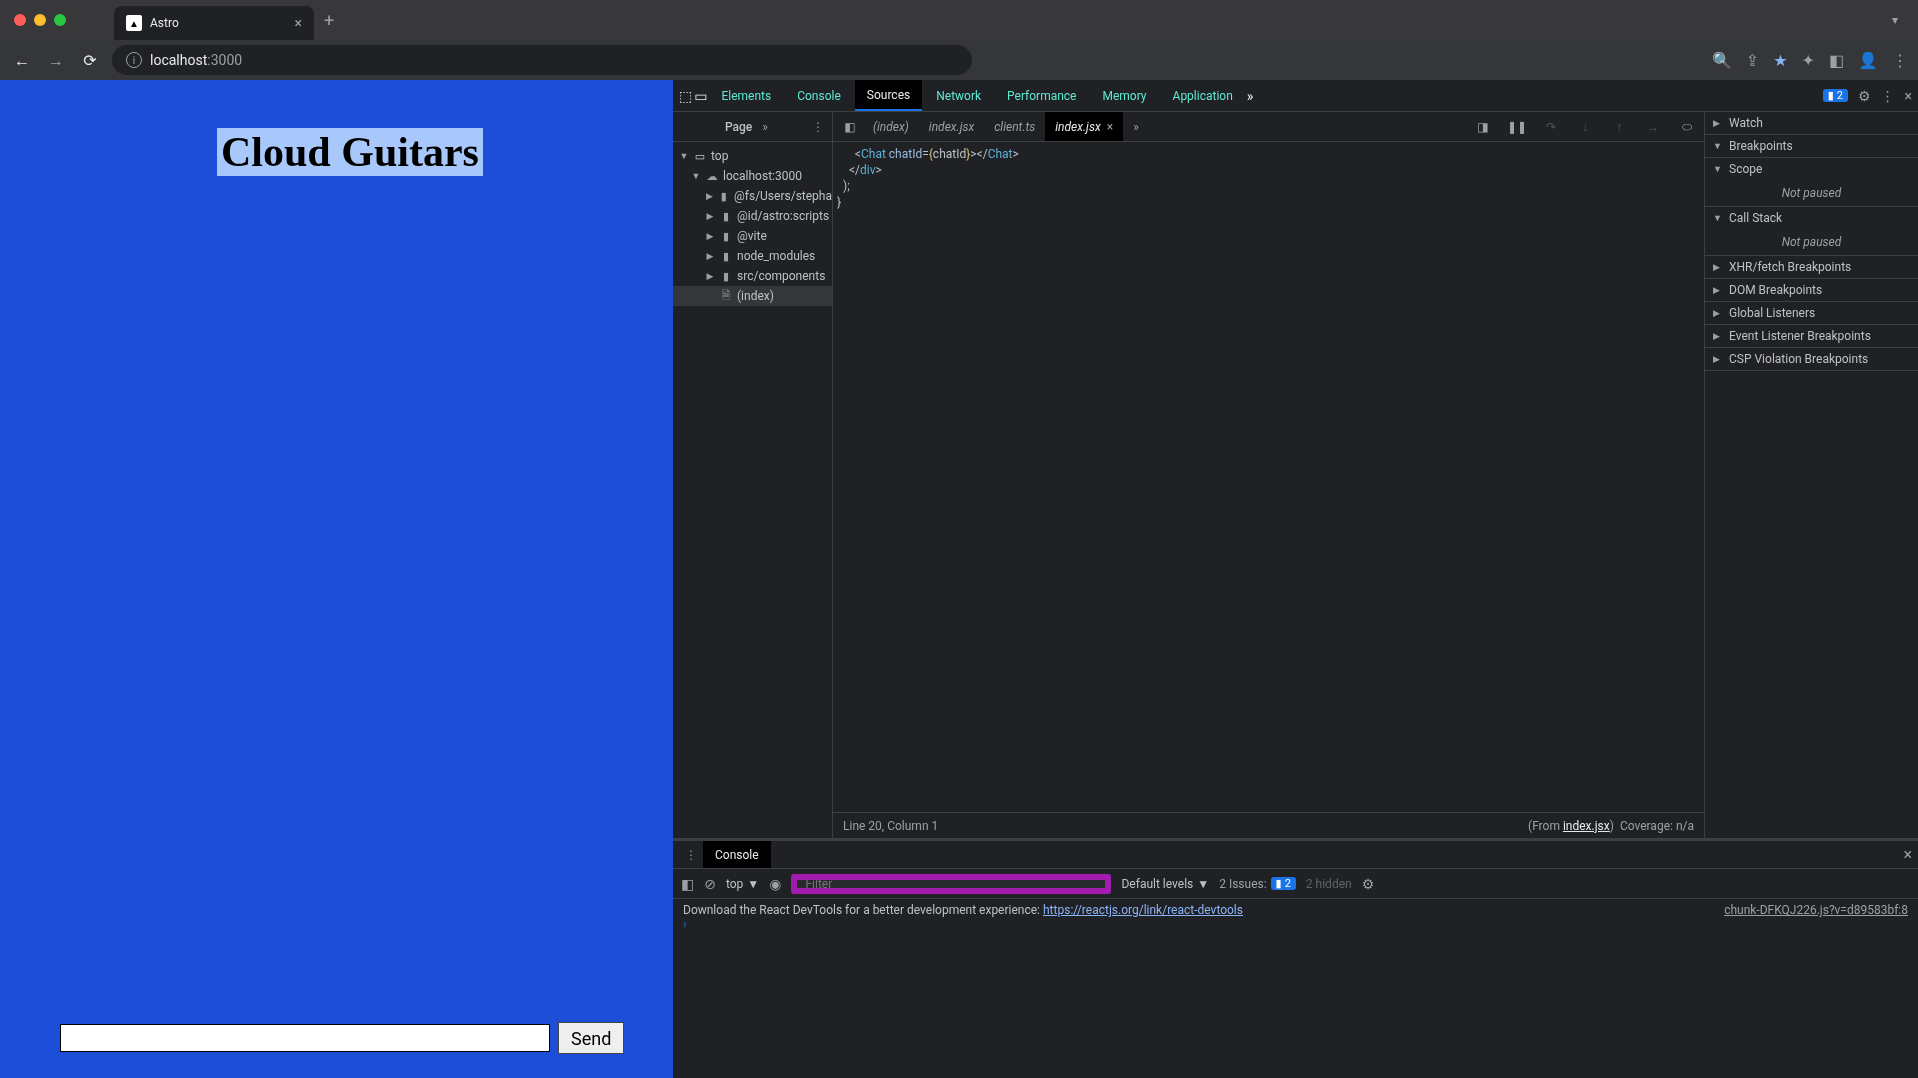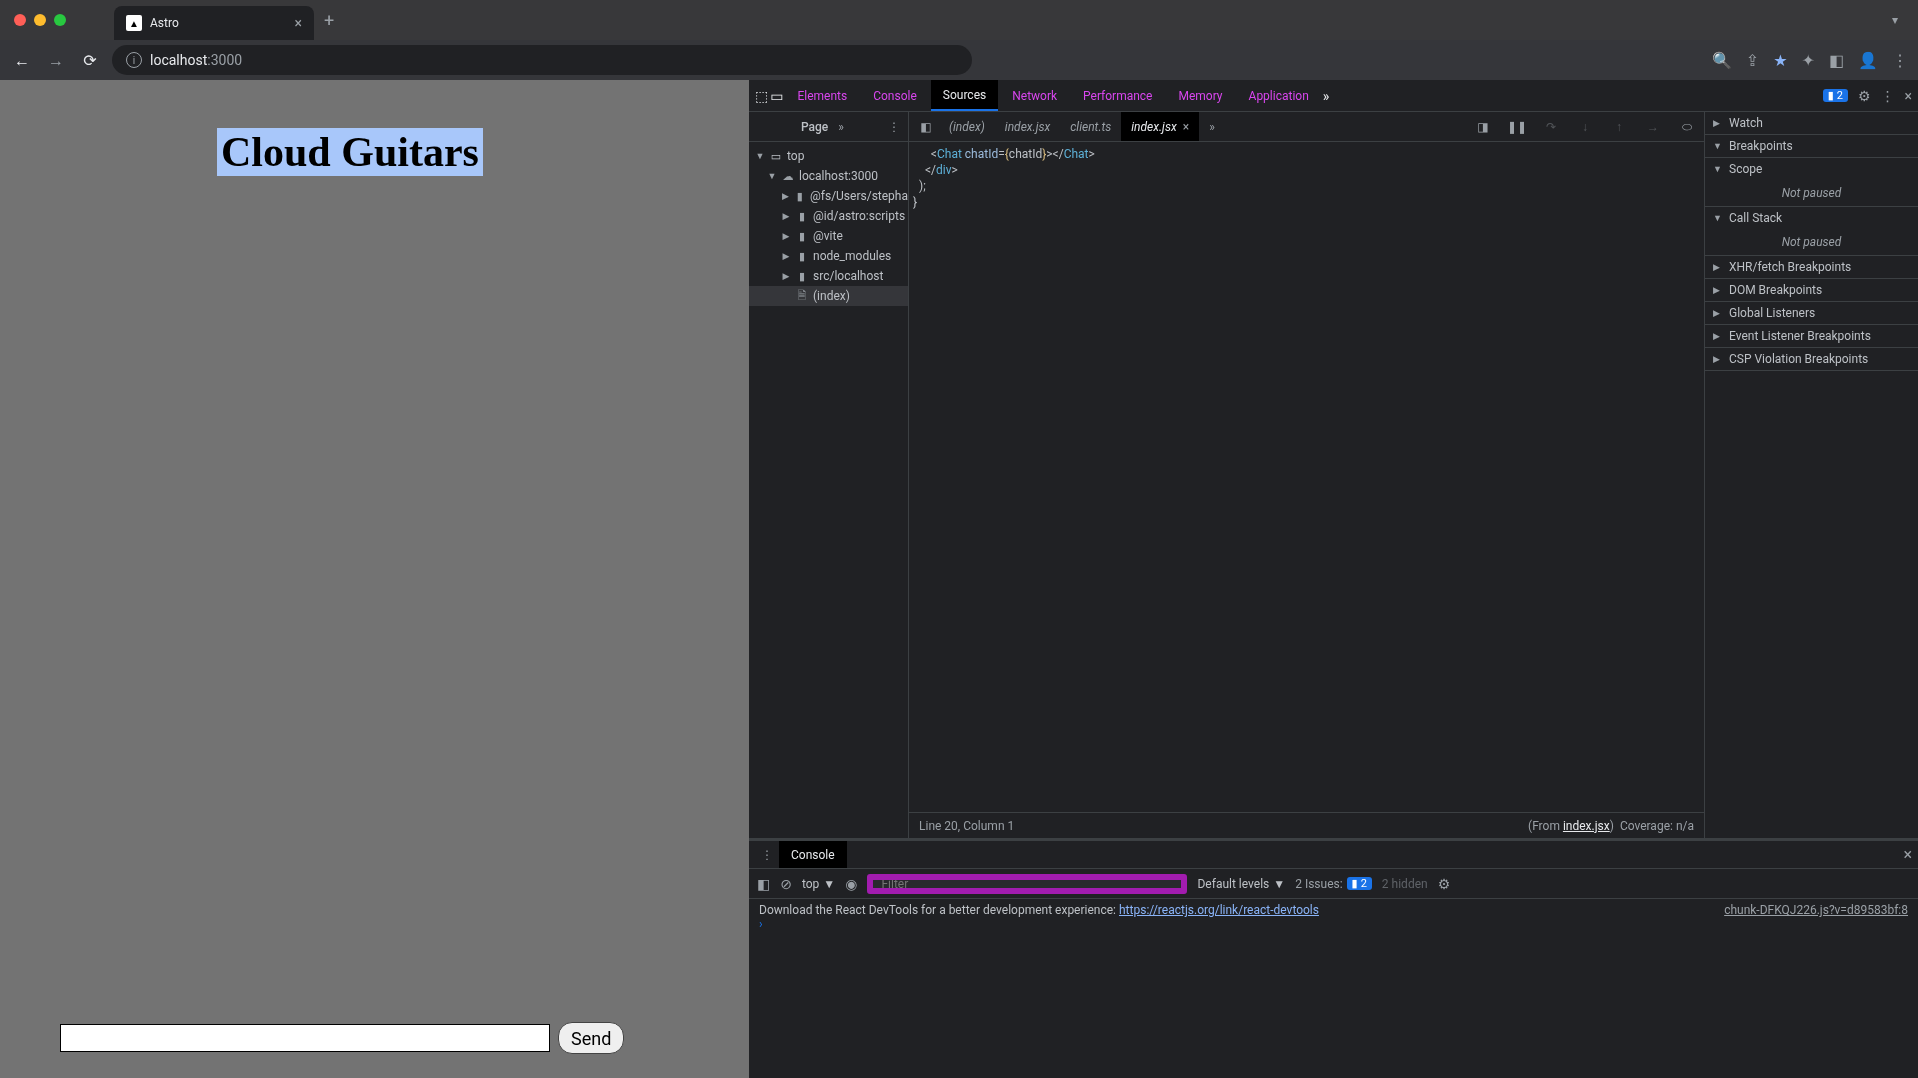--- a/index.html
+++ b/index.html
@@ -27,30 +27,30 @@
 .omni-host { color:#e8eaed; }
 .omni-port { color:#9aa0a6; }
 .toolbar-right { margin-left:auto; display:flex; gap:14px; align-items:center; color:#9aa0a6; }
 .tb-icon { font-size:16px; cursor:pointer; }
 .star-icon { color:#8ab4f8; }
 
 
 .main { flex:1; display:flex; background:#fff; }
 
 
-.page { width: 749px; background:#737373; position:relative; }
+.page { width: 673px; background:#1d4ed8; position:relative; }
 .page-title { font-family: Georgia, 'Times New Roman', serif; font-size:42px; font-weight:bold; color:#000; background:#a8c7fa; display:inline-block; margin-top:48px; margin-left:217px; padding:0 4px; }
 .chat-input-row { position:absolute; bottom:24px; left:60px; display:flex; gap:8px; align-items:center; }
 .chat-input { width:490px; height:28px; border:1px solid #000; padding:2px 6px; font-size:14px; }
-.send-btn { height:32px; border:1px solid #444; border-radius:14px; padding:0 12px; font-size:18px; background:#efefef; cursor:pointer; }
+.send-btn { height:32px; border:1px solid #444; border-radius:0; padding:0 12px; font-size:18px; background:#efefef; cursor:pointer; }
 
 
 .devtools { flex:1; background:#202124; color:#e8eaed; display:flex; flex-direction:column; font-size:12px; }
 .dt-tabs { height:32px; display:flex; align-items:center; border-bottom:1px solid #3c4043; padding:0 6px; gap:2px; }
-.dt-tab { padding:0 12px; height:100%; display:flex; align-items:center; color:#d946ef; cursor:pointer; }
+.dt-tab { padding:0 12px; height:100%; display:flex; align-items:center; color:#5eead4; cursor:pointer; }
 .dt-tab.active { color:#e8eaed; background:#000; border-bottom:2px solid #1a73e8; }
 .dt-tabs-right { margin-left:auto; display:flex; align-items:center; gap:10px; color:#9aa0a6; }
 .issue-badge { background:#1a73e8; color:#fff; border-radius:3px; padding:0 5px; font-size:11px; display:flex; align-items:center; gap:3px;}
 .dt-icon { cursor:pointer; font-size:14px; }
 
 .dt-body { flex:1; display:flex; }
 .dt-left { width:160px; border-right:1px solid #3c4043; display:flex; flex-direction:column; }
 .page-subtabs { height:30px; display:flex; align-items:center; padding:0 8px; gap:10px; border-bottom:1px solid #3c4043; color:#bdc1c6;}
 .page-subtab { font-weight:500;padding-left:44px; }
 .page-subtab-more { color:#9aa0a6; }
@@ -222,21 +222,21 @@
               <span class="ft-label">@vite</span>
             </div>
           <div class="ft-row indent-2">
               <span class="ft-arrow">▶</span>
               <span class="ft-icon ft-folder">▮</span>
               <span class="ft-label">node_modules</span>
             </div>
           <div class="ft-row indent-2">
               <span class="ft-arrow">▶</span>
               <span class="ft-icon ft-folder">▮</span>
-              <span class="ft-label">src/localhost</span>
+              <span class="ft-label">src/components</span>
             </div>
           <div class="ft-row indent-2 sel">
               <span class="ft-arrow"></span>
               <span class="ft-icon ft-file">🗎</span>
               <span class="ft-label">(index)</span>
             </div>
         </div>
       </div>
 
       <div class="dt-center">

